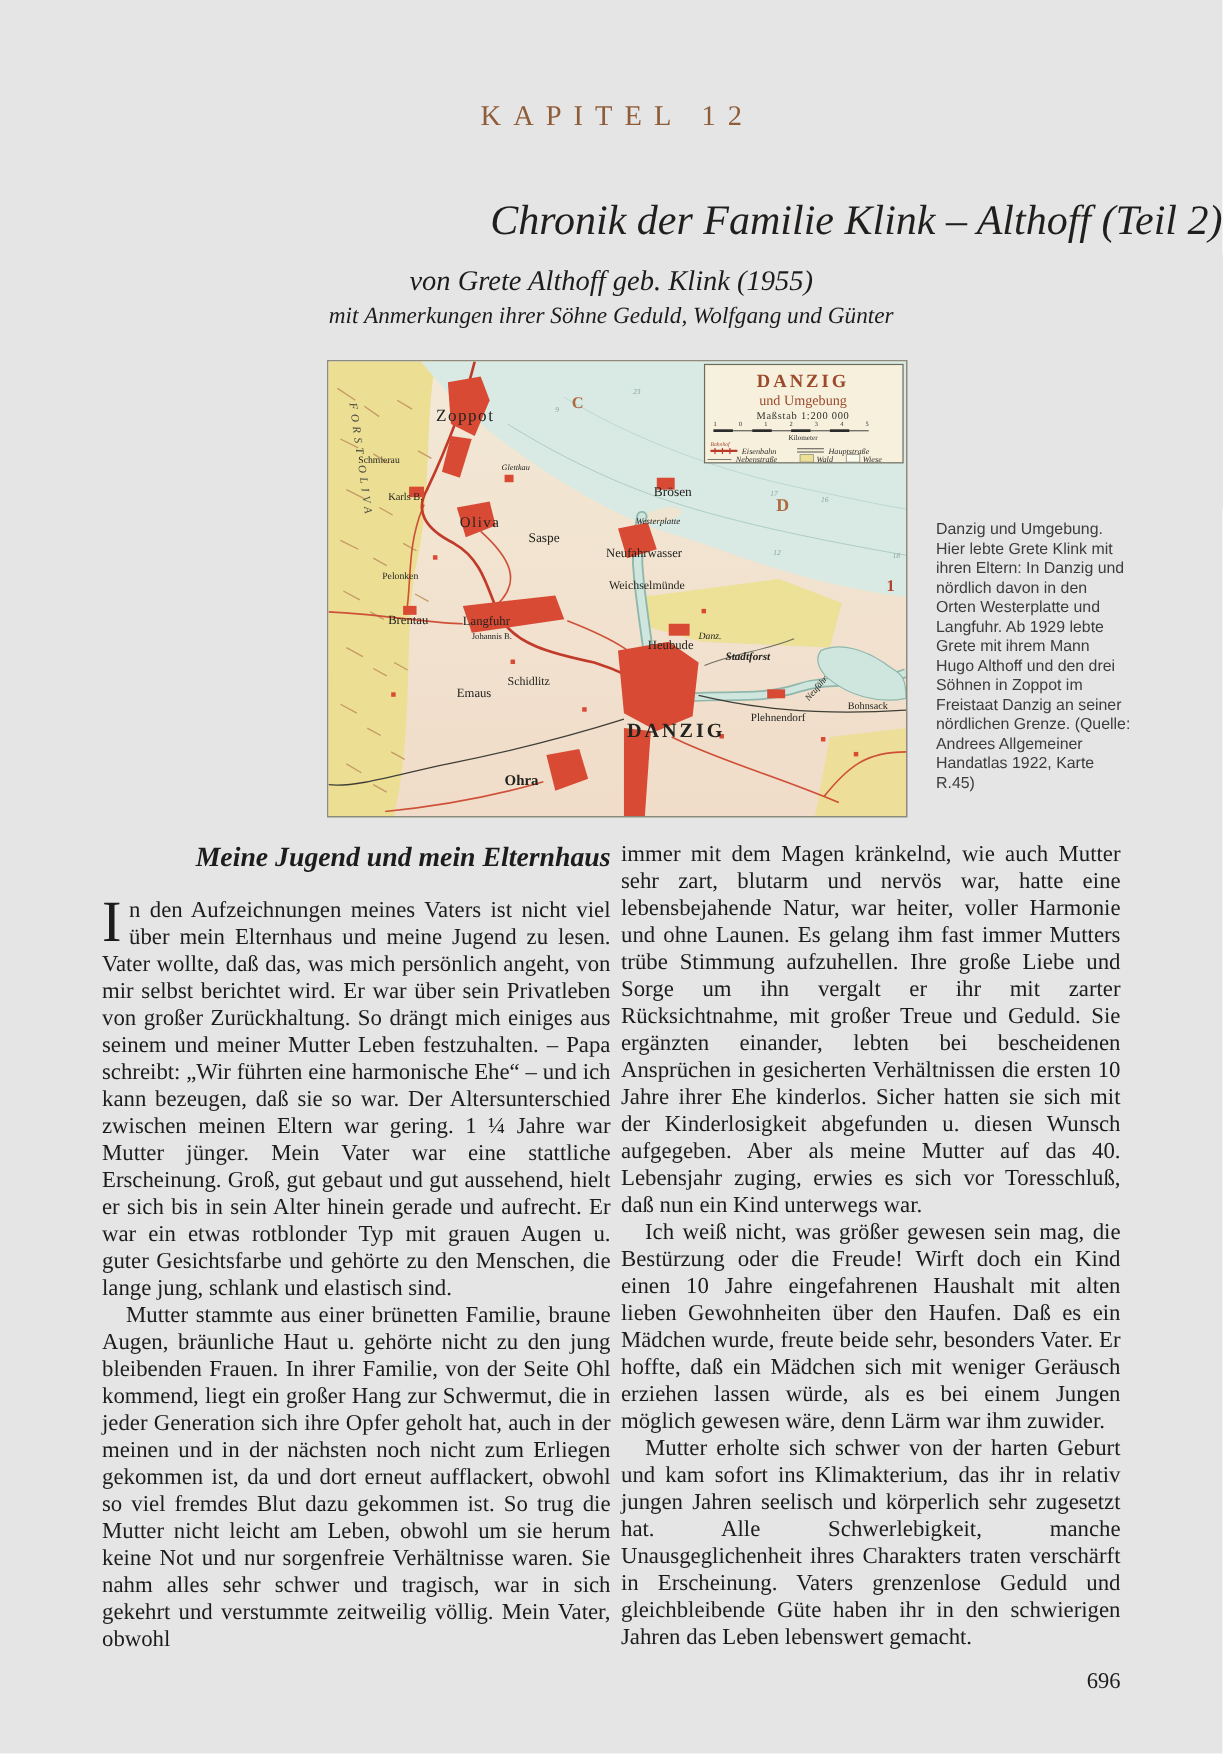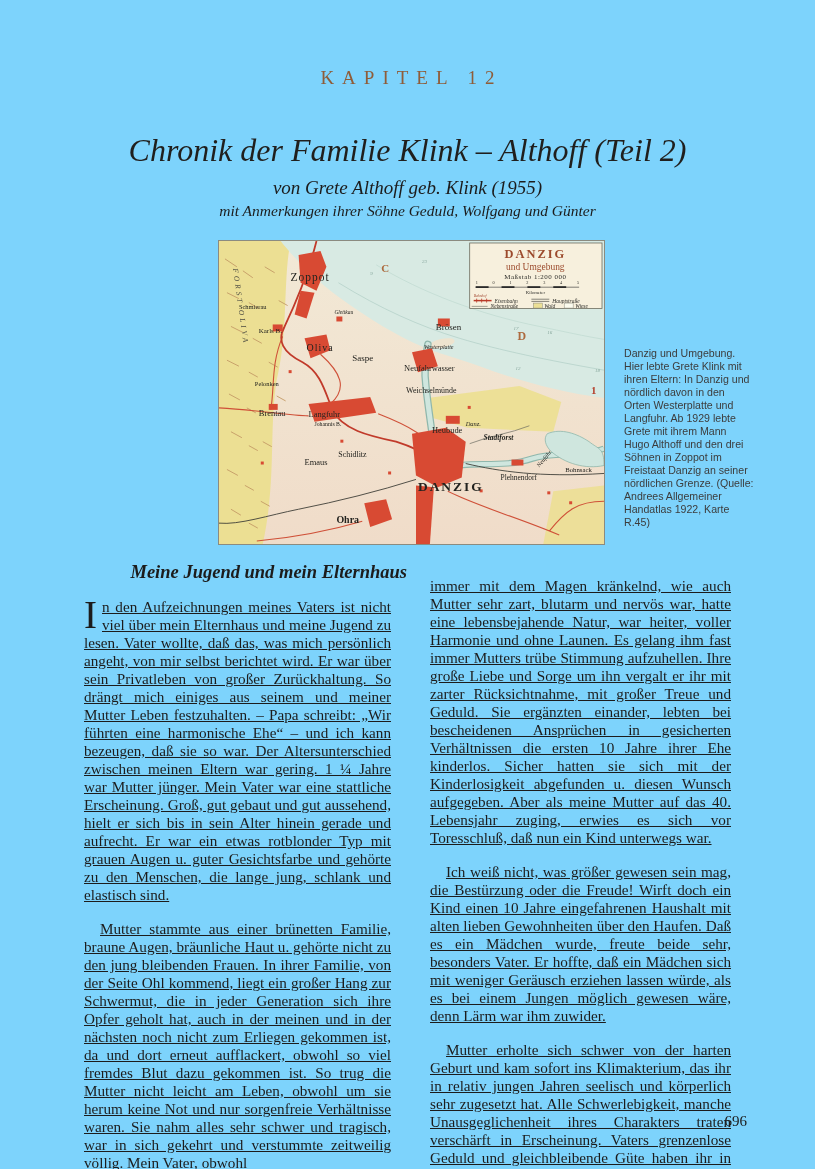--- a/index.html
+++ b/index.html
@@ -1,40 +1,40 @@
 <!DOCTYPE html>
 <html lang="de"><head>
 <meta charset="utf-8">
 <style>
   html,body{margin:0;padding:0;background:#ffffff;}
-  .page{position:relative;width:815px;height:1169px;background:#7dd3fc;overflow:hidden;
+  .page{position:relative;width:815px;height:1169px;background:#e5e5e5;overflow:hidden;
         font-family:"Liberation Serif",serif;color:#1c1c1c;}
   
   .kapitel{position:absolute;top:67px;left:0;width:100%;text-align:center;
            font-size:19px;letter-spacing:8px;text-indent:8px;color:#8f5c38;}
-  .title{position:absolute;top:132px;left:0;width:100%;text-align:center;
-         font-style:italic;font-size:32px;color:#201f1d;}
+  .title{position:absolute;top:132px;left:0;width:100%;text-align:right;
+         font-style:italic;font-size:28px;color:#201f1d;}
   .sub1{position:absolute;top:177px;left:0;width:100%;text-align:center;
         font-style:italic;font-size:19px;}
   .sub2{position:absolute;top:202px;left:0;width:100%;text-align:center;
         font-style:italic;font-size:15.5px;}
   
   .map{position:absolute;left:218px;top:240px;width:387px;height:305px;
        border:1px solid #8b8b80;box-sizing:border-box;background:#f1e8d7;}
   .map svg{display:block;width:100%;height:100%;}
   .caption{position:absolute;left:624px;top:347px;width:130px;
            font-family:"Liberation Sans",sans-serif;font-size:10.6px;line-height:13px;
            color:#3c3c3c;}
   
   .col{position:absolute;width:339px;font-size:15.2px;line-height:18px;text-align:justify;}
   .col-left{left:68px;top:562px;}
   .col-right{left:414px;top:561px;width:333px;}
   .section-heading{font-style:italic;font-size:18.5px;line-height:20px;margin:0 0 16px 0;
                    text-align:right;}
-  .col p{margin:16px;text-decoration:underline;}
+  .col p{margin:0;}
   .col p.indent{text-indent:16px;}
   .dropcap{float:left;font-size:39px;line-height:31px;height:34px;padding:1px 5px 0 0;}
   .pagenum{position:absolute;top:1113px;right:68px;font-size:15px;}
   .maplabel{font-family:"Liberation Serif",serif;}
 </style>
 </head>
 <body>
 
 <div class="page">
 

